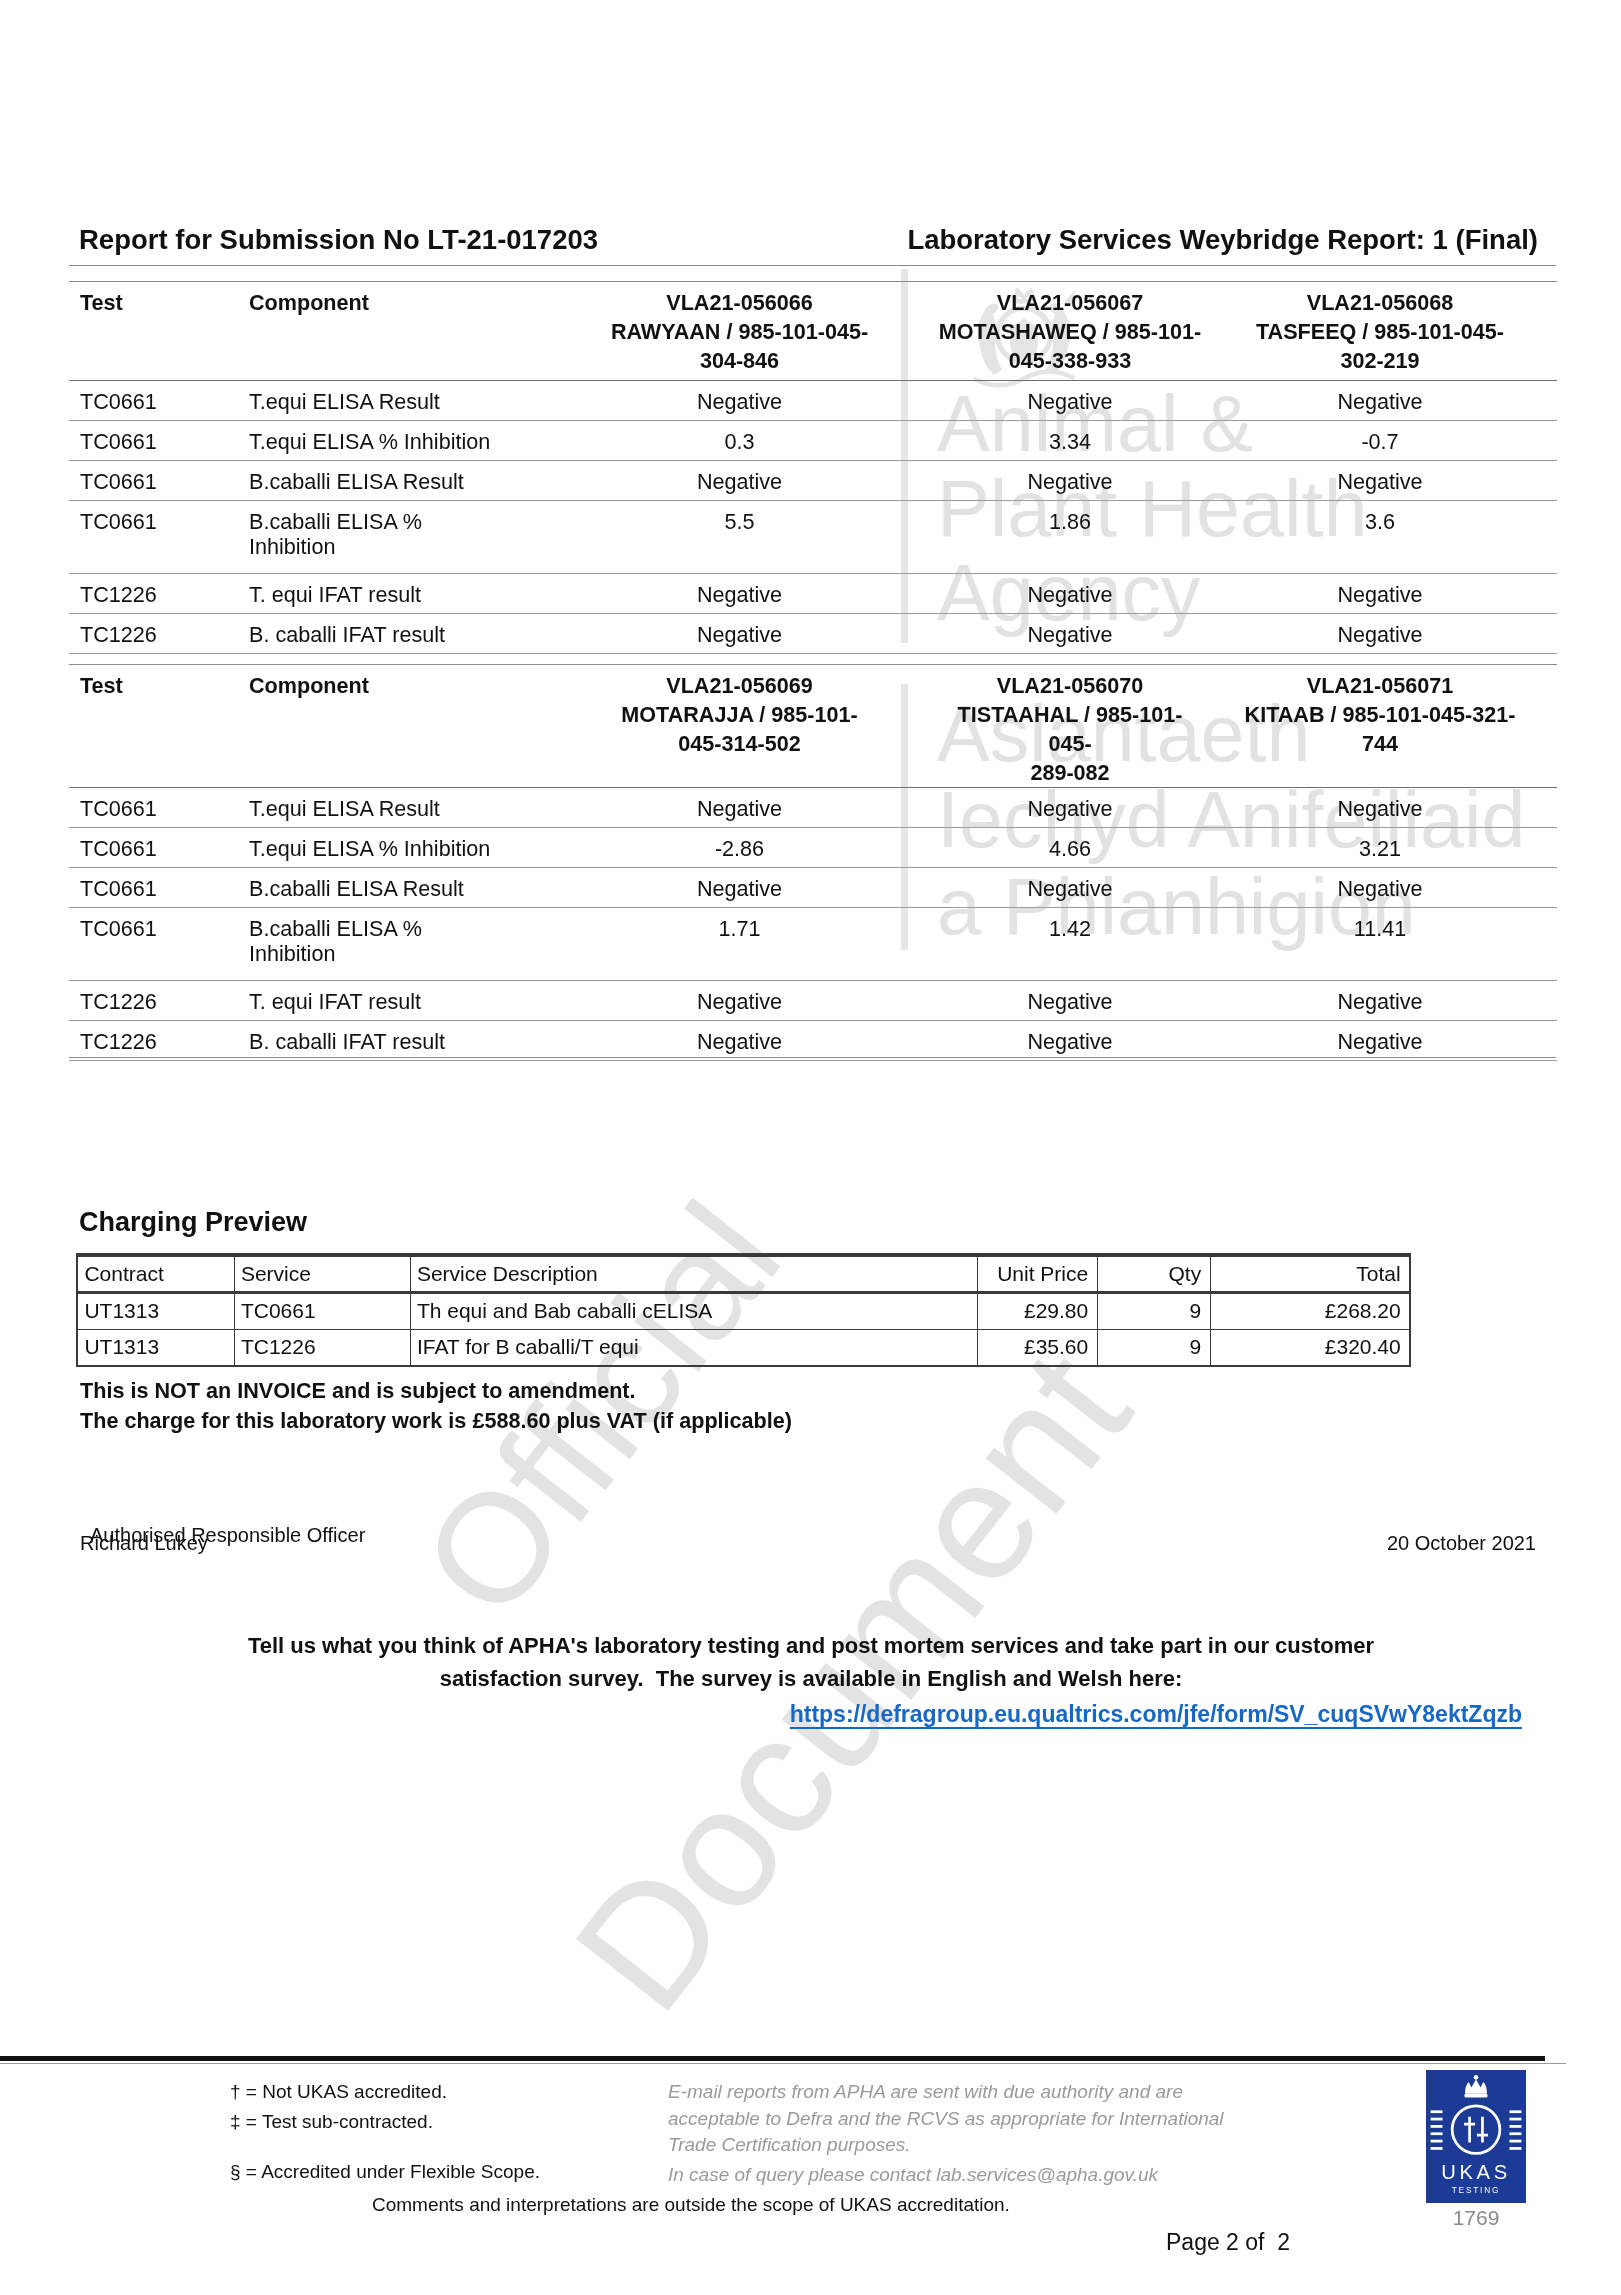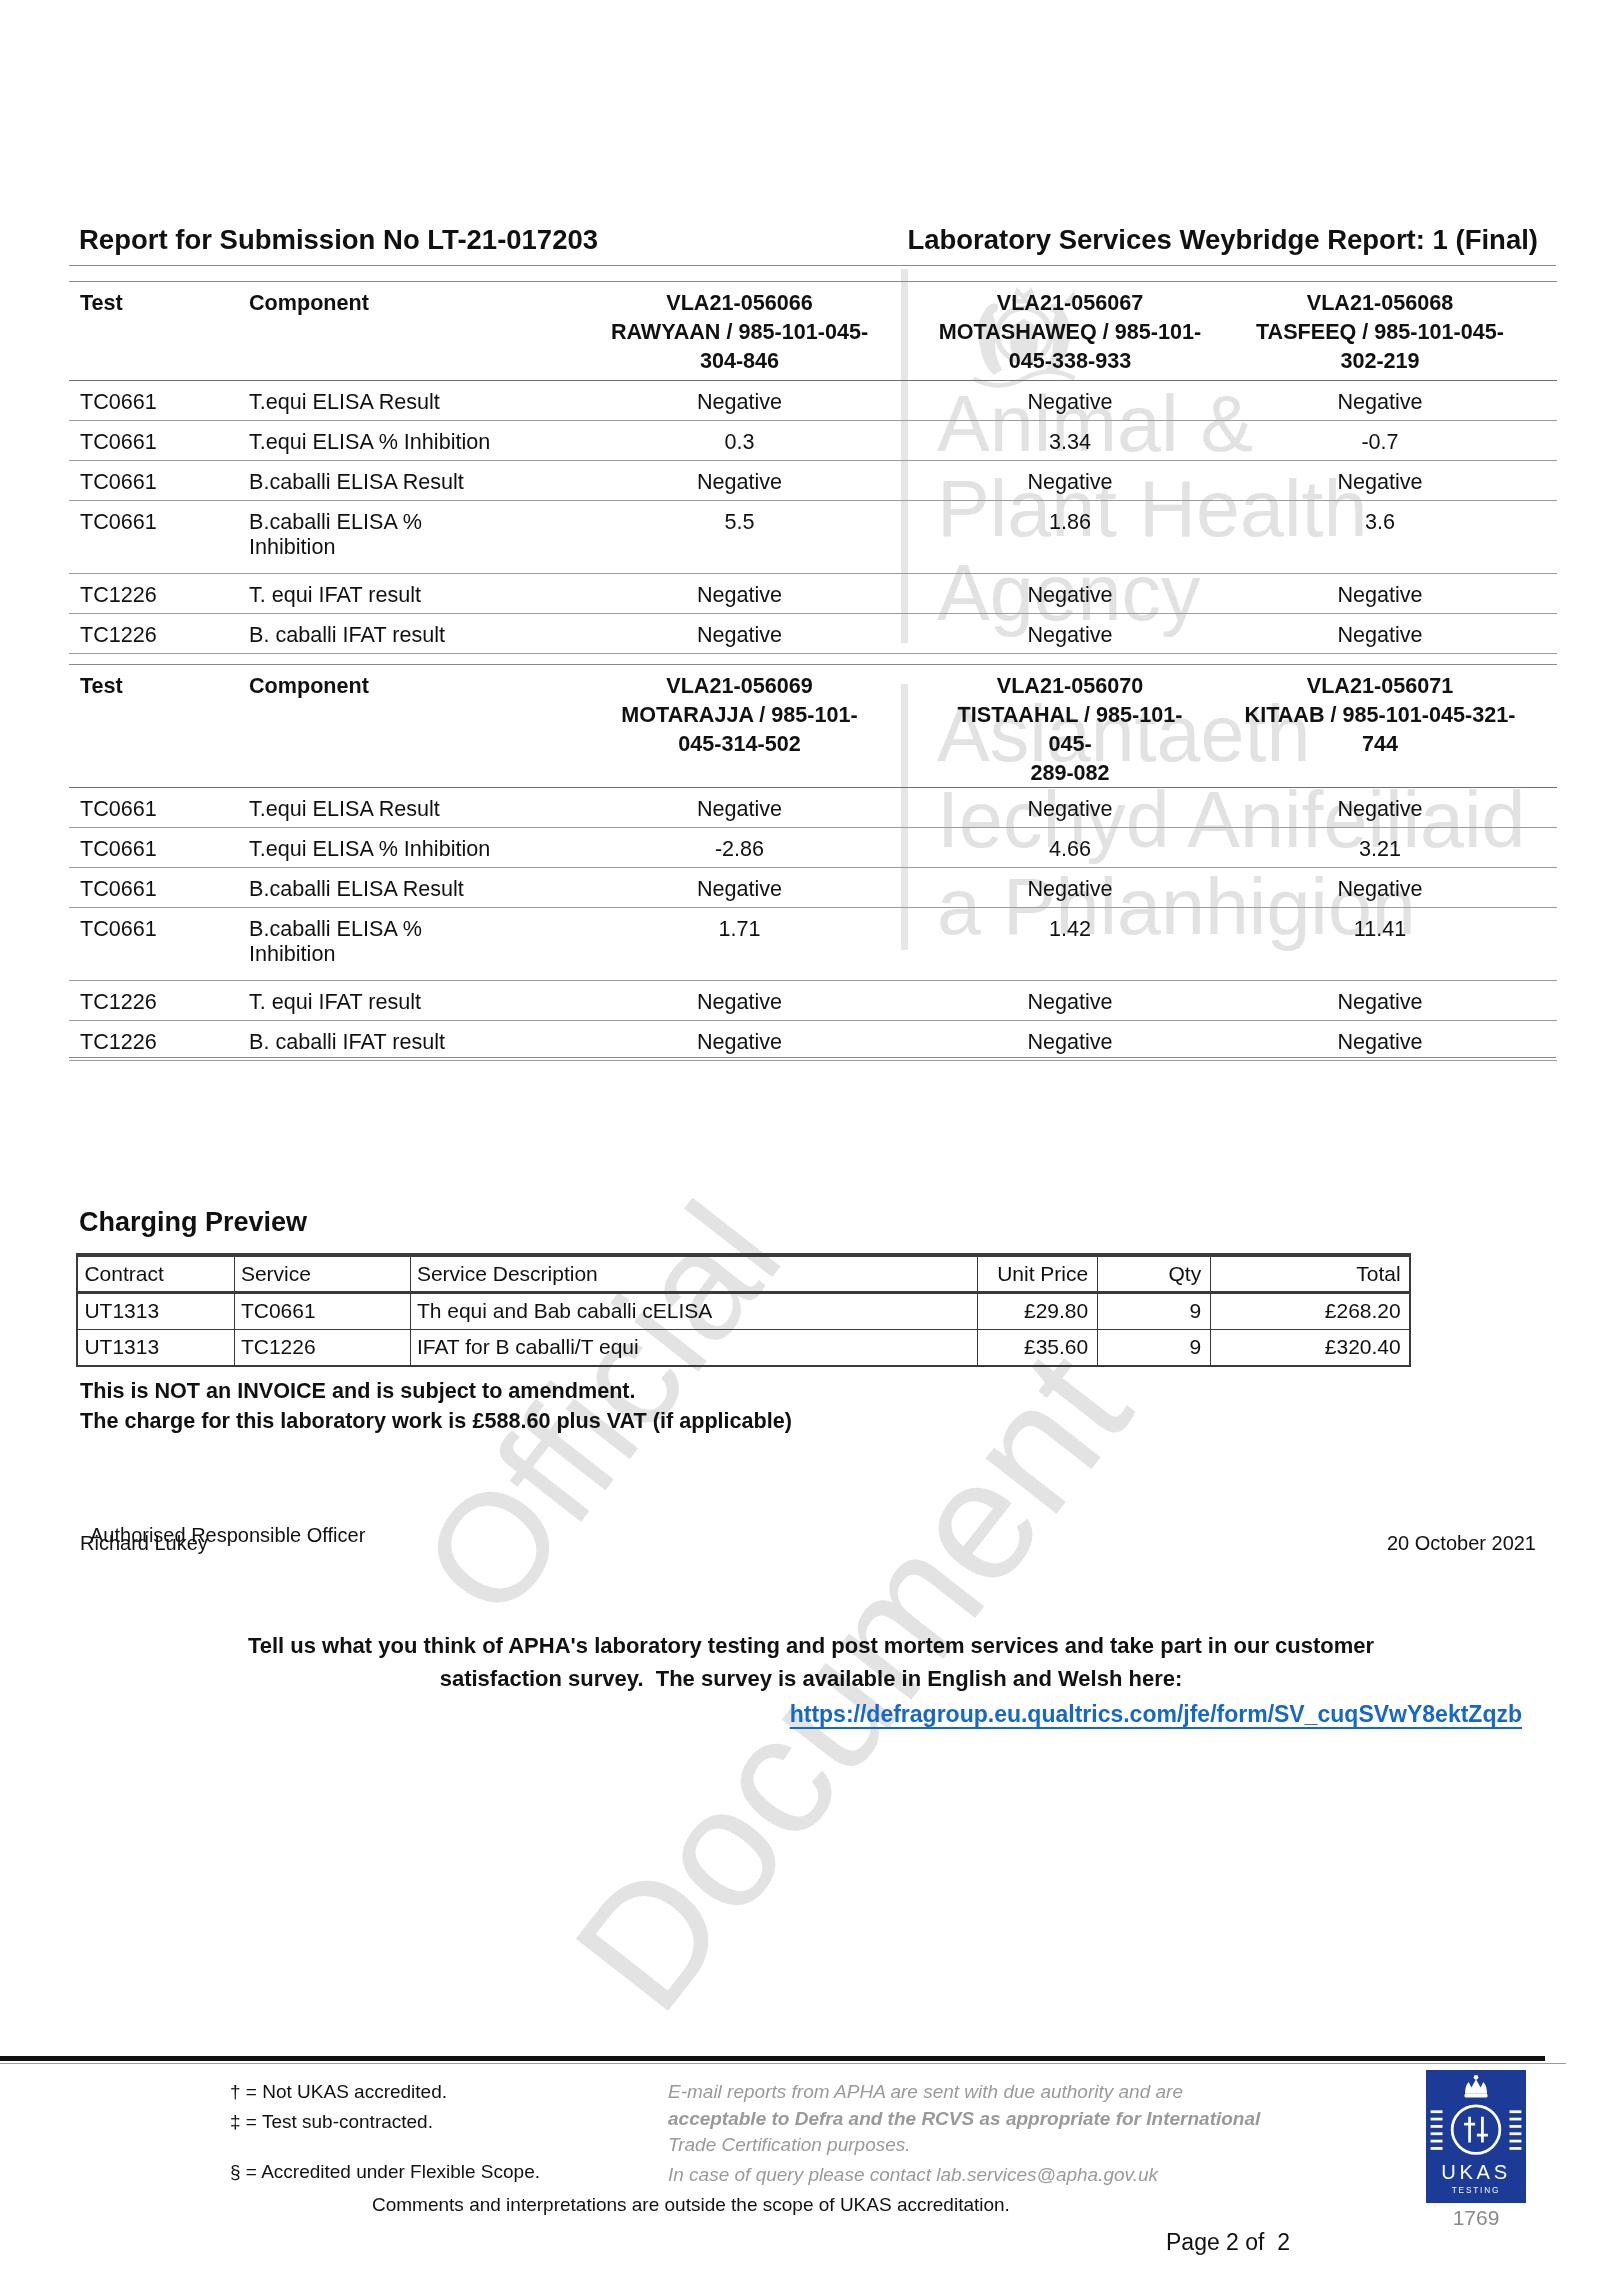--- a/index.html
+++ b/index.html
@@ -293,21 +293,21 @@
   </div>
 
   <div id="foot-bar"></div>
   <div id="foot-line"></div>
 
   <div class="abs legend" style="top:2081px;">† = Not UKAS accredited.</div>
   <div class="abs legend" style="top:2111px;">‡ = Test sub-contracted.</div>
   <div class="abs legend" style="top:2161px;">§ = Accredited under Flexible Scope.</div>
 
   <div class="abs graynote" style="top:2078px;">E-mail reports from APHA are sent with due authority and are</div>
-  <div class="abs graynote" style="top:2105px;font-weight:bold;">acceptable to Defra and the RCVS as appropriate for International</div>
+  <div class="abs graynote" style="top:2105px;">acceptable to Defra and the RCVS as appropriate for International</div>
   <div class="abs graynote" style="top:2131px;">Trade Certification purposes.</div>
   <div class="abs graynote" style="top:2161px;">In case of query please contact lab.services@apha.gov.uk</div>
 
   <div class="abs" id="comments">Comments and interpretations are outside the scope of UKAS accreditation.</div>
 
   <svg class="abs" id="ukas-box" viewBox="0 0 218 290">
     <rect x="0" y="0" width="218" height="290" fill="#1c3b96"></rect>
     <g fill="#ffffff">
       <path d="M85 52 q0 -18 8 -26 l6 12 l10 -18 l10 18 l6 -12 q8 8 8 26 z"></path>
       <rect x="84" y="52" width="50" height="8" rx="3"></rect>

